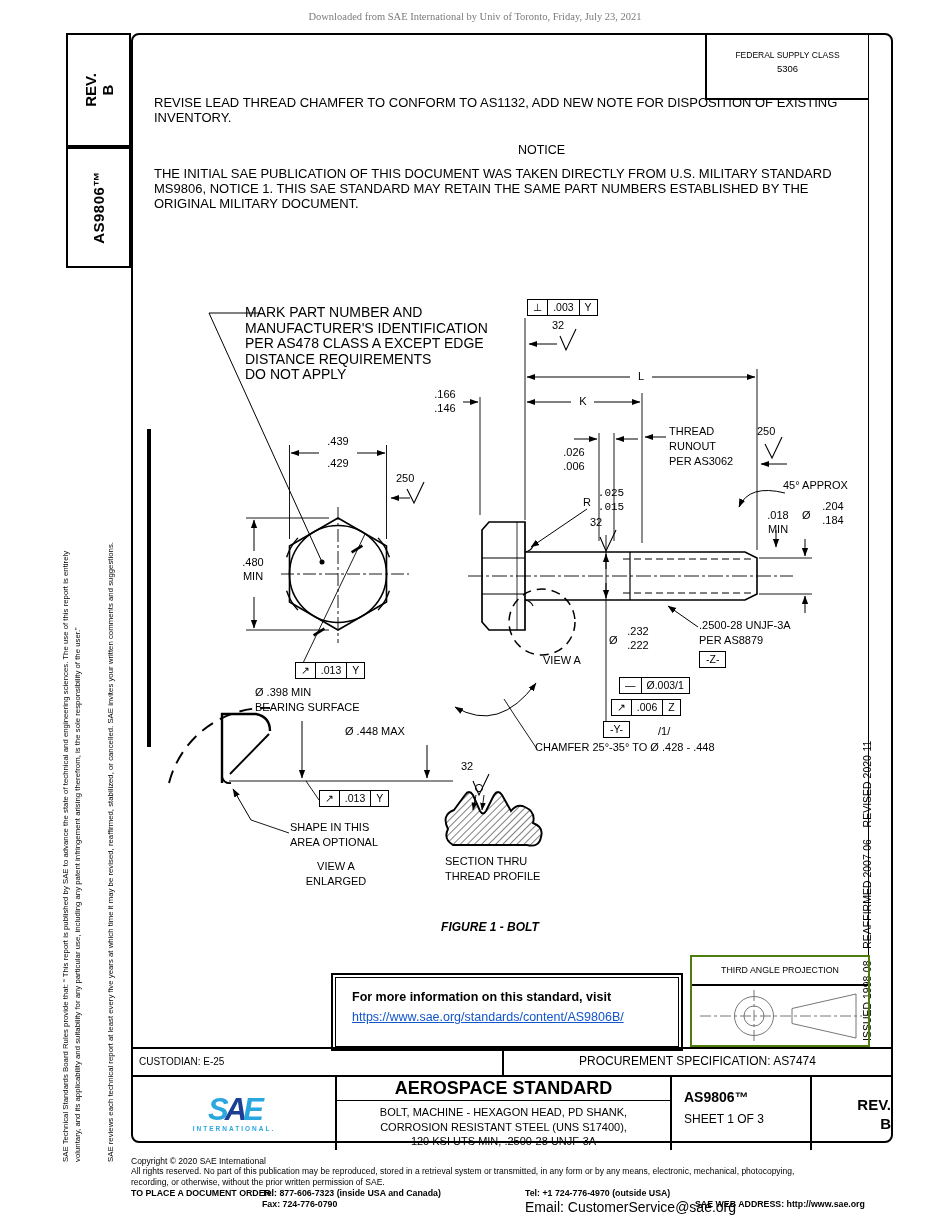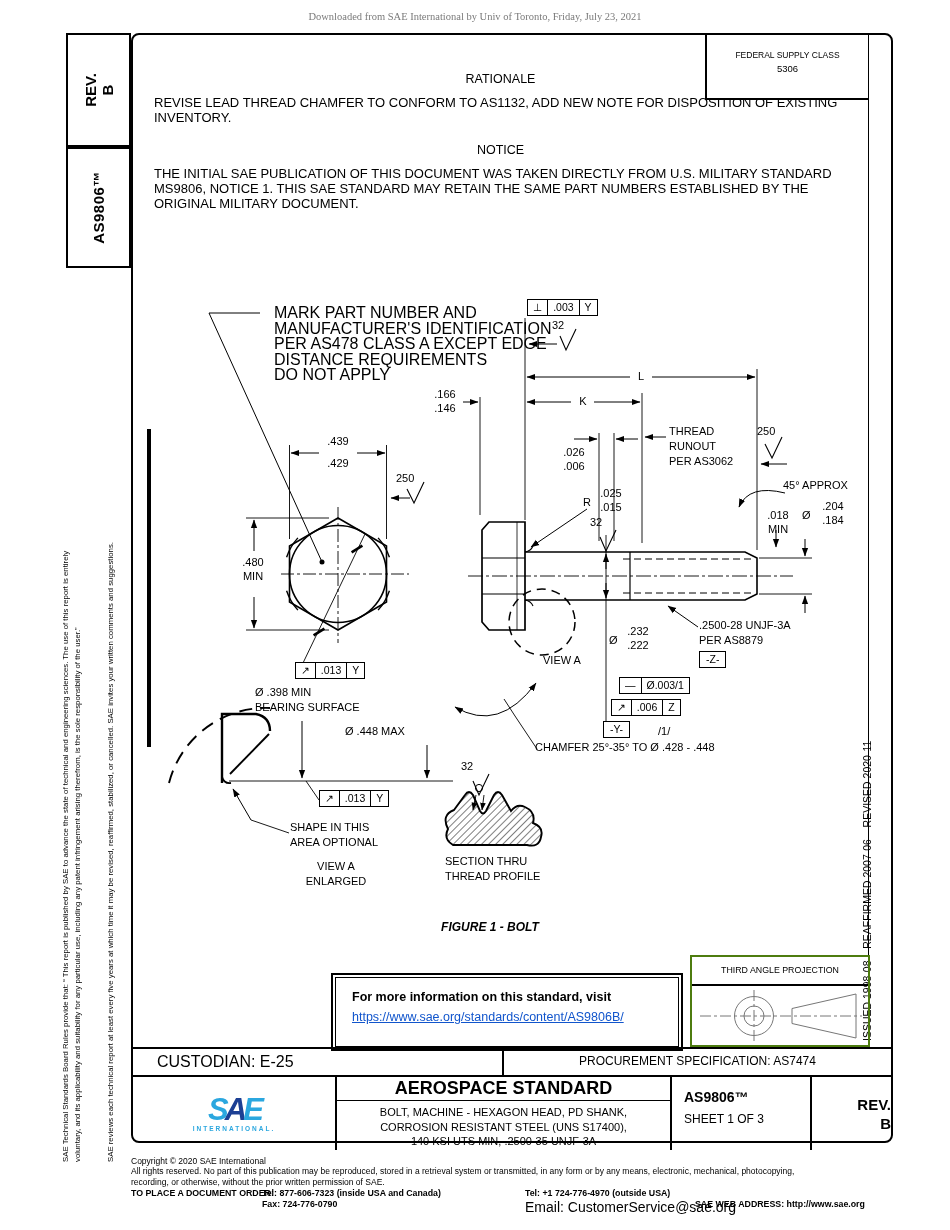--- a/index.html
+++ b/index.html
@@ -38,24 +38,23 @@
 
   <div class="abs" style="left:572px;top:0;width:163px;height:65px;border-left:2px solid #000;border-bottom:2px solid #000;box-sizing:border-box;text-align:center;padding-top:15px;">
     <div style="font-size:8.5px;">FEDERAL SUPPLY CLASS</div>
     <div style="font-size:9.5px;margin-top:3px;">5306</div>
   </div>
 
   <div class="abs" style="left:735px;top:0;width:23px;height:1012px;border-left:1.5px solid #000;box-sizing:border-box;">
     <div style="position:absolute;left:4px;bottom:6px;width:420px;transform-origin:0 100%;transform:rotate(-90deg);font-size:10.5px;white-space:pre;">ISSUED 1998-08    REAFFIRMED 2007-06    REVISED 2020-11</div>
   </div>
 
-  <div class="abs" style="left:0;top:37px;width:735px;text-align:center;font-size:12.5px;">RATIONALE</div>
   <div class="abs cap" style="left:21px;top:60px;width:700px;font-size:13px;line-height:15px;">REVISE LEAD THREAD CHAMFER TO CONFORM TO AS1132, ADD NEW NOTE FOR DISPOSITION OF EXISTING
 INVENTORY.</div>
-  <div class="abs" style="left:0;top:108px;width:735px;text-align:center;font-size:12.5px;">NOTICE</div>
+  <div class="abs" style="left:0;top:108px;width:735px;text-align:center;font-size:12.5px;padding-left:41px;">NOTICE</div>
   <div class="abs cap" style="left:21px;top:131px;width:710px;font-size:13px;line-height:15px;">THE INITIAL SAE PUBLICATION OF THIS DOCUMENT WAS TAKEN DIRECTLY FROM U.S. MILITARY STANDARD
 MS9806, NOTICE 1. THIS SAE STANDARD MAY RETAIN THE SAME PART NUMBERS ESTABLISHED BY THE
 ORIGINAL MILITARY DOCUMENT.</div>
 
   <div class="abs" style="left:0;top:252px;width:739px;height:670px;">
 
     <svg width="739" height="670" viewBox="0 0 739 670" style="position:absolute;left:0;top:0;" fill="none" stroke="#000" stroke-width="1.3">
       <defs>
         <marker id="ar" viewBox="0 0 10 10" refX="9" refY="5" markerWidth="9" markerHeight="9" orient="auto-start-reverse">
           <path d="M0,1.5 L9.5,5 L0,8.5 z" fill="#000" stroke="none"></path>
@@ -171,21 +170,21 @@
       <polyline points="156,546 118,533" stroke-width="0.9"></polyline>
       <line x1="118" y1="533" x2="100" y2="502" stroke-width="1" marker-end="url(#ar)"></line>
 
       <path d="M320,558 Q310,552 315,542 Q308,528 321,523 L332,508 Q336,502 340,508 L347,524 Q350,529 353,524 L361,508 Q365,502 369,508 L378,524 Q384,516 392,520 Q403,525 400,536 Q411,540 408,550 Q406,561 394,558 Z" fill="url(#hatch)" stroke-width="1.9"></path>
       <polyline points="340,494 346,508 356,487" stroke-width="1.1"></polyline>
       <circle cx="346" cy="501" r="3.6" stroke-width="1"></circle>
       <line x1="343" y1="508" x2="340" y2="523" stroke-width="0.9" marker-end="url(#ar)"></line>
       <line x1="351" y1="508" x2="349" y2="523" stroke-width="0.9" marker-end="url(#ar)"></line>
     </svg>
 
-    <div class="lbl cap" style="left:141px;top:18px;line-height:15.5px;font-size:16px;">MARK PART NUMBER AND
+    <div class="lbl cap" style="left:112px;top:18px;line-height:15.5px;font-size:14px;">MARK PART NUMBER AND
 MANUFACTURER'S IDENTIFICATION
 PER AS478 CLASS A EXCEPT EDGE
 DISTANCE REQUIREMENTS
 DO NOT APPLY</div>
 
     <div class="fcf" style="left:394px;top:12px;">
       <span>⊥</span>
         <span>.003</span>
         <span>Y</span>
     </div>
@@ -195,21 +194,21 @@
     <div class="lbl cap" style="left:296px;top:100px;width:32px;text-align:center;">.166
 .146</div>
     <div class="lbl cap" style="left:425px;top:158px;width:32px;text-align:center;">.026
 .006</div>
     <div class="lbl cap" style="left:536px;top:137px;line-height:15px;">THREAD
 RUNOUT
 PER AS3062</div>
     <div class="lbl" style="left:624px;top:137px;">250</div>
     <div class="lbl" style="left:650px;top:191px;">45° APPROX</div>
     <div class="lbl" style="left:450px;top:208px;">R</div>
-    <div class="lbl cap" style="left:462px;top:199px;width:32px;text-align:center;">.025
+    <div class="lbl cap" style="left:462px;top:199px;width:32px;text-align:center;font-family:Liberation Mono, monospace;">.025
 .015</div>
     <div class="lbl" style="left:457px;top:228px;">32</div>
     <div class="lbl cap" style="left:627px;top:221px;width:36px;text-align:center;">.018
 MIN</div>
     <div class="lbl" style="left:669px;top:221px;">Ø</div>
     <div class="lbl cap" style="left:683px;top:212px;width:34px;text-align:center;">.204
 .184</div>
 
     <div class="lbl" style="left:189px;top:147px;width:32px;text-align:center;">.439</div>
     <div class="lbl" style="left:189px;top:169px;width:32px;text-align:center;">.429</div>
@@ -274,36 +273,36 @@
     <svg width="176" height="59" viewBox="0 0 176 59" fill="none" stroke="#777" stroke-width="1">
       <line x1="8" y1="30" x2="170" y2="30" stroke-dasharray="11 3 3 3"></line>
       <line x1="62" y1="4" x2="62" y2="56" stroke-dasharray="11 3 3 3"></line>
       <circle cx="62" cy="30" r="10"></circle>
       <circle cx="62" cy="30" r="19.5"></circle>
       <polygon points="100,22.5 164,8 164,52 100,37.5"></polygon>
     </svg>
   </div>
 
   <div class="abs" style="left:0;top:1012px;width:758px;height:28px;border-top:2px solid #000;box-sizing:border-box;display:flex;">
-    <div style="width:371px;border-right:2px solid #000;box-sizing:border-box;font-size:16px;line-height:25px;padding-left:24px;">CUSTODIAN: E-25</div>
+    <div style="width:371px;border-right:2px solid #000;box-sizing:border-box;font-size:10px;line-height:25px;padding-left:6px;">CUSTODIAN: E-25</div>
     <div style="flex:1;text-align:center;font-size:12px;line-height:25px;">PROCUREMENT SPECIFICATION: AS7474</div>
   </div>
 
   <div class="abs" style="left:0;top:1040px;width:758px;height:75px;border-top:2px solid #000;box-sizing:border-box;display:flex;">
     <div style="width:204px;border-right:2px solid #000;box-sizing:border-box;display:flex;flex-direction:column;align-items:center;justify-content:center;">
       <div style="font-weight:bold;font-style:italic;font-size:31px;line-height:28px;letter-spacing:-4px;">
         <span style="color:#2BA7DF;">S</span><span style="color:#1C3F94;">A</span><span style="color:#2BA7DF;">E</span>
       </div>
       <div style="color:#2BA7DF;font-weight:bold;font-size:6.5px;letter-spacing:2px;margin-top:1px;">INTERNATIONAL.</div>
     </div>
     <div style="width:335px;border-right:2px solid #000;box-sizing:border-box;">
       <div style="font-weight:bold;font-size:18px;text-align:center;line-height:23px;border-bottom:1.5px solid #000;">AEROSPACE STANDARD</div>
       <div class="cap" style="font-size:11px;line-height:14.5px;text-align:center;padding-top:4px;">BOLT, MACHINE - HEXAGON HEAD, PD SHANK,
 CORROSION RESISTANT STEEL (UNS S17400),
-140 KSI UTS MIN, .2500-35 UNJF-3A</div>
+120 KSI UTS MIN, .2500-28 UNJF-3A</div>
     </div>
     <div style="width:140px;border-right:2px solid #000;box-sizing:border-box;padding:12px 0 0 12px;">
       <div style="font-weight:bold;font-size:14px;">AS9806™</div>
       <div style="font-size:12px;margin-top:7px;">SHEET 1 OF 3</div>
     </div>
     <div style="flex:1;display:flex;flex-direction:column;align-items:flex-end;justify-content:center;">
       <div style="font-weight:bold;font-size:15px;">REV.</div>
       <div style="font-weight:bold;font-size:15px;margin-top:2px;">B</div>
     </div>
   </div>

